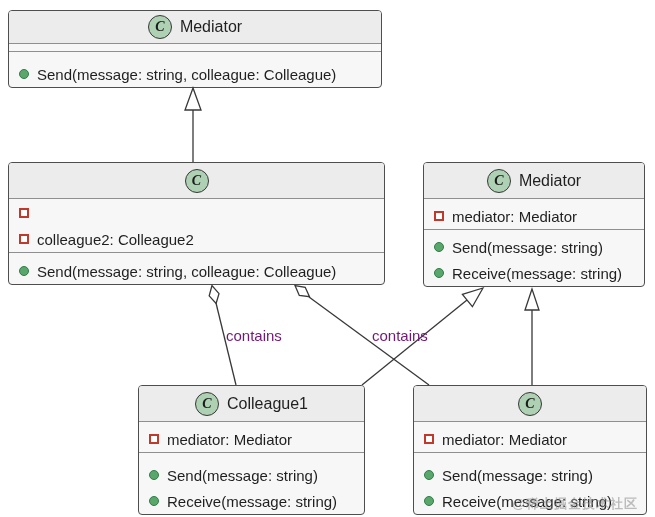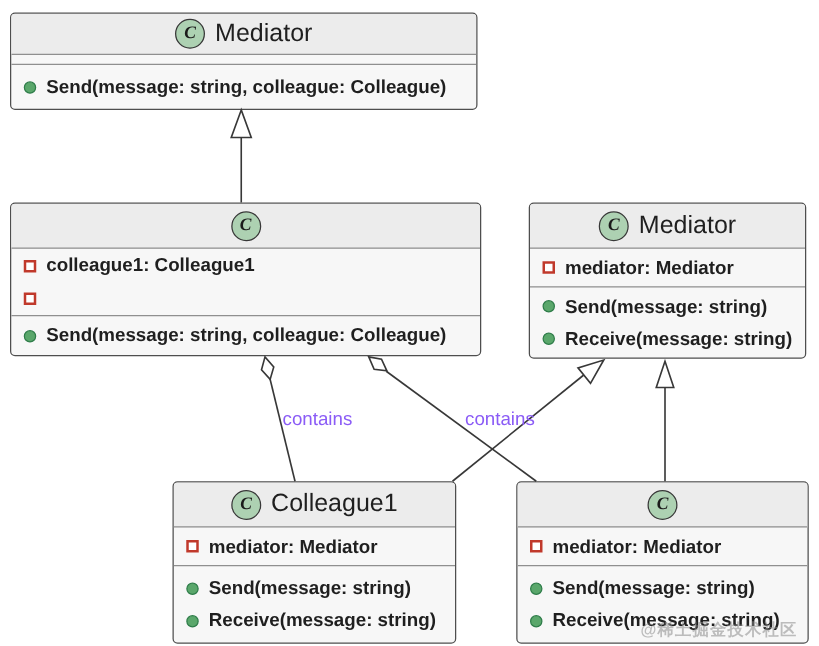--- a/index.html
+++ b/index.html
@@ -45,41 +45,40 @@
     align-items: center;
     justify-content: center;
     font-family: "Liberation Serif", serif;
     font-weight: bold;
     font-style: italic;
     font-size: 14px;
     color: #1b1b1b;
     flex: 0 0 auto;
   }
   .cls-title {
-    font-size: 20px;
+    font-size: 16px;
     color: #1f1f1f;
   }
   .compartment {
     box-sizing: border-box;
     flex: 0 0 auto;
   }
   .compartment.sep {
     border-bottom: 1px solid #8f8f8f;
   }
   .compartment.fill {
     flex: 1 1 auto;
     display: flex;
     flex-direction: column;
     justify-content: center;
   }
   .compartment.rows {
     display: flex;
     flex-direction: column;
-    justify-content: center;
-    font-weight: bold;
+    justify-content: flex-end;
   }
   .member {
     display: flex;
     align-items: center;
     gap: 8px;
     padding: 0 10px;
     height: 26px;
     flex: 0 0 auto;
   }
   .member-text {
@@ -104,21 +103,21 @@
   }
   .edges {
     position: absolute;
     left: 0;
     top: 0;
     pointer-events: none;
   }
   .edge-label {
     position: absolute;
     font-size: 15px;
-    color: #8b5cf6;
+    color: #701a75;
     white-space: nowrap;
   }
   .watermark {
     position: absolute;
     right: 17px;
     top: 495px;
     font-size: 13px;
     color: rgba(140, 140, 140, 0.55);
     letter-spacing: 1px;
     white-space: nowrap;
@@ -144,24 +143,24 @@
     </div>
   </div>
 
   <div class="uml-class" style="left:8px;top:162px;width:377px;height:123px;">
     <div class="cls-header" style="height:36px;">
       <span class="spot">C</span>
     </div>
     <div class="compartment sep rows" style="height:54px;">
       <div class="member">
         <span class="icon-field"></span>
-        <span class="member-text">colleague1: Colleague1</span>
-      </div>
-      <div class="member">
-        <span class="icon-field"></span>
+      </div>
+      <div class="member">
+        <span class="icon-field"></span>
+        <span class="member-text">colleague2: Colleague2</span>
       </div>
     </div>
     <div class="compartment fill rows">
       <div class="member">
         <span class="icon-method"></span>
         <span class="member-text">Send(message: string, colleague: Colleague)</span>
       </div>
     </div>
   </div>
 

